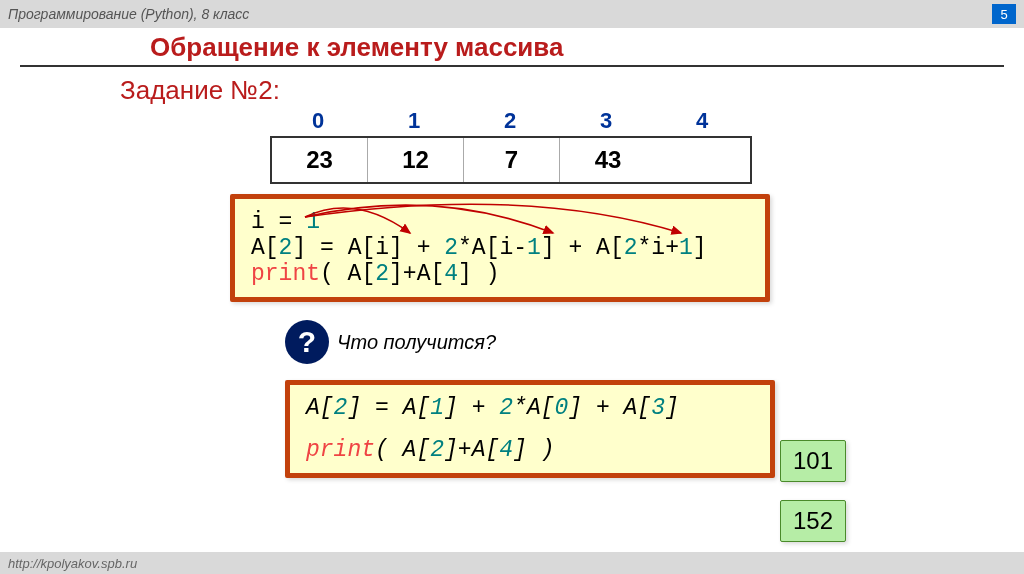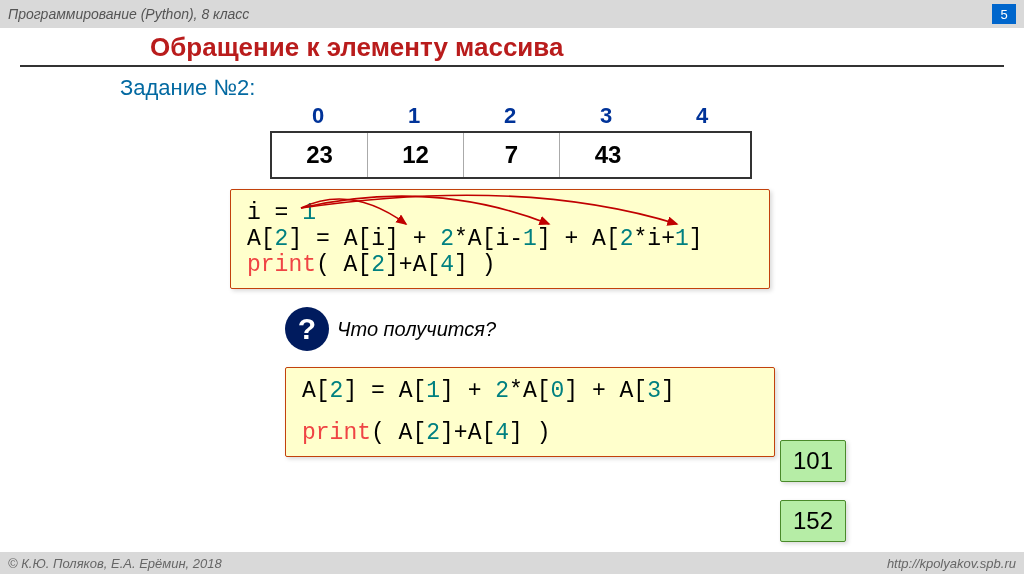--- a/index.html
+++ b/index.html
@@ -40,22 +40,22 @@
     font-size: 26px;
     padding-left: 130px;
     margin-bottom: 2px;
   }
   .hr {
     border: none;
     border-top: 2px solid #333;
     margin-bottom: 8px;
   }
   .task-label {
-    color: #0369a1;
-    font-size: 22px;
+    color: #b91c1c;
+    font-size: 26px;
     padding-left: 100px;
     margin-bottom: 2px;
   }
   .array-area { margin-left: 250px; margin-bottom: 10px; }
   .idx-row { display: flex; }
   .idx {
     width: 96px;
     text-align: center;
     color: #003399;
     font-size: 22px;
@@ -71,30 +71,30 @@
     width: 96px;
     text-align: center;
     font-size: 24px;
     font-weight: bold;
     padding: 8px 0;
     border-right: 1px solid #aaa;
   }
   .cell:last-child { border-right: none; }
   .codebox {
     background: #ffffcc;
-    border: 1px solid #c2410c;
+    border: 5px solid #c2410c;
     border-radius: 2px;
     padding: 10px 16px;
     font-family: "Courier New", monospace;
     font-size: 23px;
     box-shadow: 2px 2px 4px rgba(0,0,0,0.15);
     position: relative;
   }
   .box1 { margin-left: 210px; width: 540px; margin-bottom: 18px; }
-  .box2 { margin-left: 265px; width: 490px; margin-bottom: 4px; }
+  .box2 { margin-left: 265px; width: 490px; margin-bottom: 4px; font-style: italic; }
   .kw { color: #ef4444; }
   .num { color: #008080; }
   .prompt-row {
     display: flex;
     align-items: center;
     margin-left: 265px;
     margin-bottom: 16px;
     gap: 8px;
   }
   .qmark {
@@ -194,15 +194,14 @@
     <div><span>A[</span><span class="num">2</span><span>] = A[</span><span class="num">1</span><span>] + </span><span class="num">2</span><span>*A[</span><span class="num">0</span><span>] + A[</span><span class="num">3</span><span>]</span></div>
     <div style="height:16px"></div>
     <div><span class="kw">print</span><span>( A[</span><span class="num">2</span><span>]+A[</span><span class="num">4</span><span>] )</span></div>
   </div>
 </div>
 
 <div class="result-badge res1">101</div>
 <div class="result-badge res2">152</div>
 
 <div class="footer">
-  <span>© К.Ю. Поляков, Е.А. Ерёмин, 2018</span>
   <span>http://kpolyakov.spb.ru</span>
 </div>
 
 </body></html>

